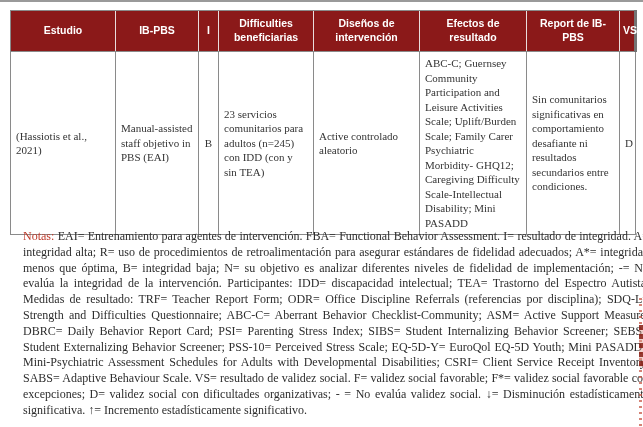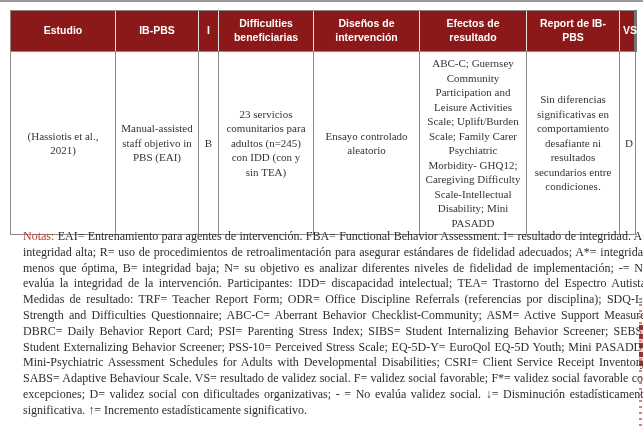--- a/index.html
+++ b/index.html
@@ -46,21 +46,21 @@
   thead th + th { border-left: 1px solid #e9dcdc; }
   tbody tr { height: 177px; }
   tbody td {
     border: 1px solid #8a8a8a;
     background: #ffffff;
     color: #343434;
     font-size: 11px;
     line-height: 1.32;
     padding: 4px 5px;
     vertical-align: middle;
-    text-align: center;
+    text-align: left;
     font-variant-numeric: oldstyle-nums;
     word-wrap: break-word;
   }
   tbody td.center { text-align: center; }
   .notes {
     position: absolute;
     left: 23px; top: 229px;
     width: 626px;
     margin: 0;
     font-size: 12px;
@@ -118,23 +118,23 @@
         <th>Report de IB-PBS</th>
         <th>VS</th>
       </tr>
     </thead>
     <tbody>
       <tr>
         <td>(Hassiotis et al., 2021)</td>
         <td>Manual-assisted staff objetivo in PBS (EAI)</td>
         <td class="center">B</td>
         <td>23 servicios comunitarios para adultos (n=245) con IDD (con y sin TEA)</td>
-        <td>Ensayo controlado aleatorio</td>
+        <td>Active controlado aleatorio</td>
         <td>ABC-C; Guernsey Community Participation and Leisure Activities Scale; Uplift/Burden Scale; Family Carer Psychiatric Morbidity- GHQ12; Caregiving Difficulty Scale-Intellectual Disability; Mini PASADD</td>
-        <td>Sin diferencias significativas en comportamiento desafiante ni resultados secundarios entre condiciones.</td>
+        <td>Sin comunitarios significativas en comportamiento desafiante ni resultados secundarios entre condiciones.</td>
         <td class="center">D</td>
       </tr>
     </tbody>
   </table>
 
   <p class="notes"><span class="notes-label">Notas:</span><span> EAI= Entrenamiento para agentes de intervención. FBA= Functional Behavior Assessment. I= resultado de integridad. A= integridad alta; R= uso de procedimientos de retroalimentación para asegurar estándares de fidelidad adecuados; A*= integridad menos que óptima, B= integridad baja; N= su objetivo es analizar diferentes niveles de fidelidad de implementación; -= No evalúa la integridad de la intervención. Participantes: IDD= discapacidad intelectual; TEA= Trastorno del Espectro Autista. Medidas de resultado: TRF= Teacher Report Form; ODR= Office Discipline Referrals (referencias por disciplina); SDQ-L= Strength and Difficulties Questionnaire; ABC-C= Aberrant Behavior Checklist-Community; ASM= Active Support Measure; DBRC= Daily Behavior Report Card; PSI= Parenting Stress Index; SIBS= Student Internalizing Behavior Screener; SEBS= Student Externalizing Behavior Screener; PSS-10= Perceived Stress Scale; EQ-5D-Y= EuroQol EQ-5D Youth; Mini PASADD= Mini-Psychiatric Assessment Schedules for Adults with Developmental Disabilities; CSRI= Client Service Receipt Inventory; SABS= Adaptive Behaviour Scale. VS= resultado de validez social. F= validez social favorable; F*= validez social favorable con excepciones; D= validez social con dificultades organizativas; - = No evalúa validez social. ↓= Disminución estadísticamente significativa. ↑= Incremento estadísticamente significativo.</span></p>
 
   <div class="edge-marker"></div>
   <div class="edge-marker-strong"></div>
 

